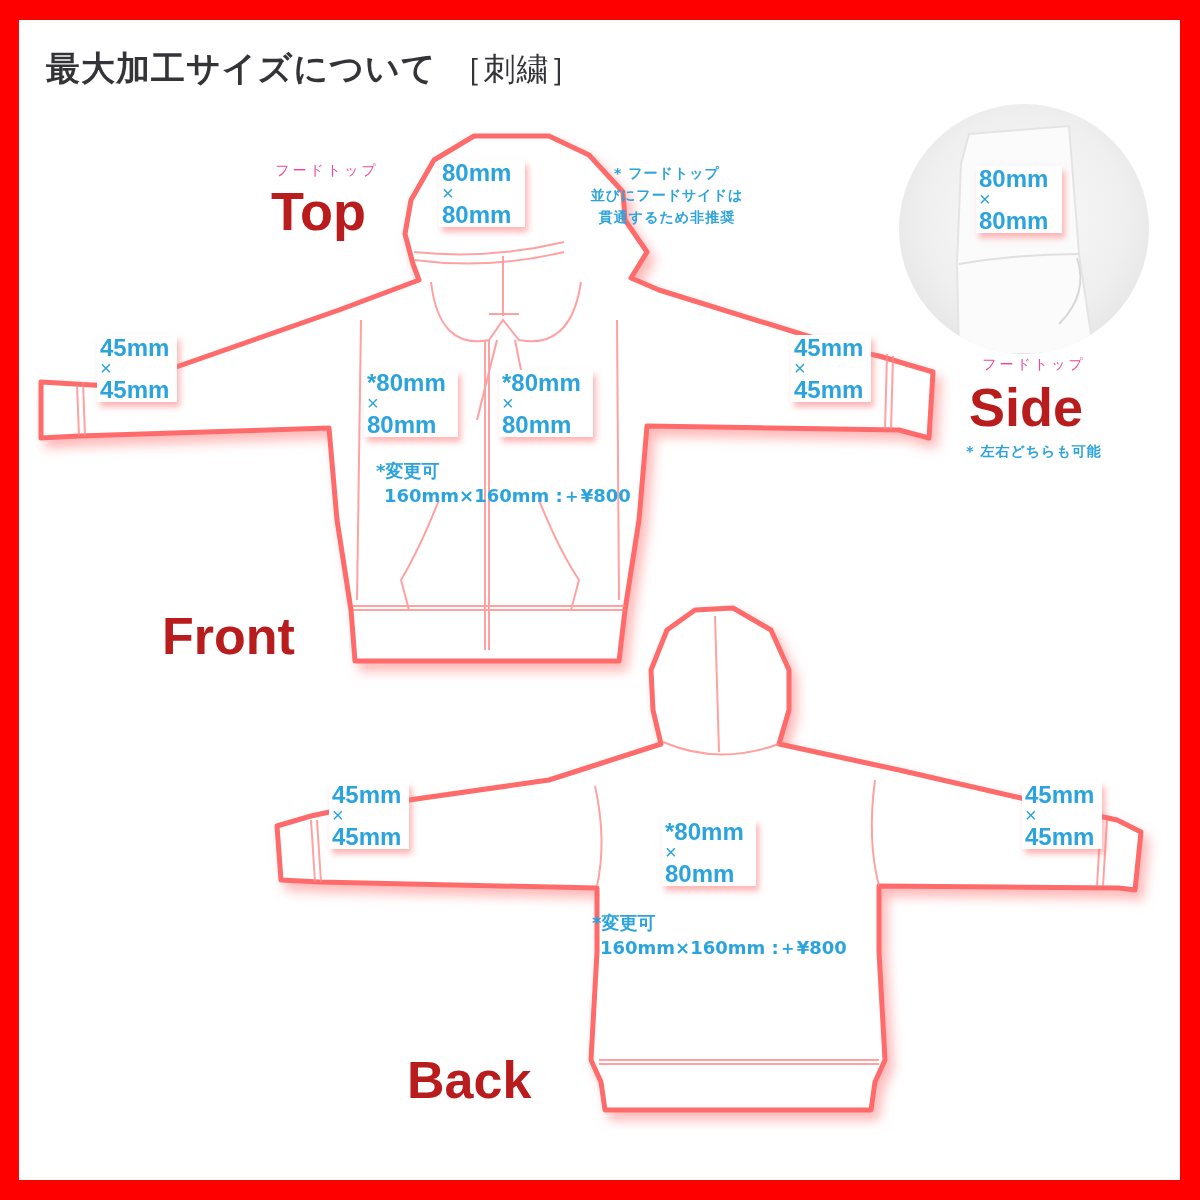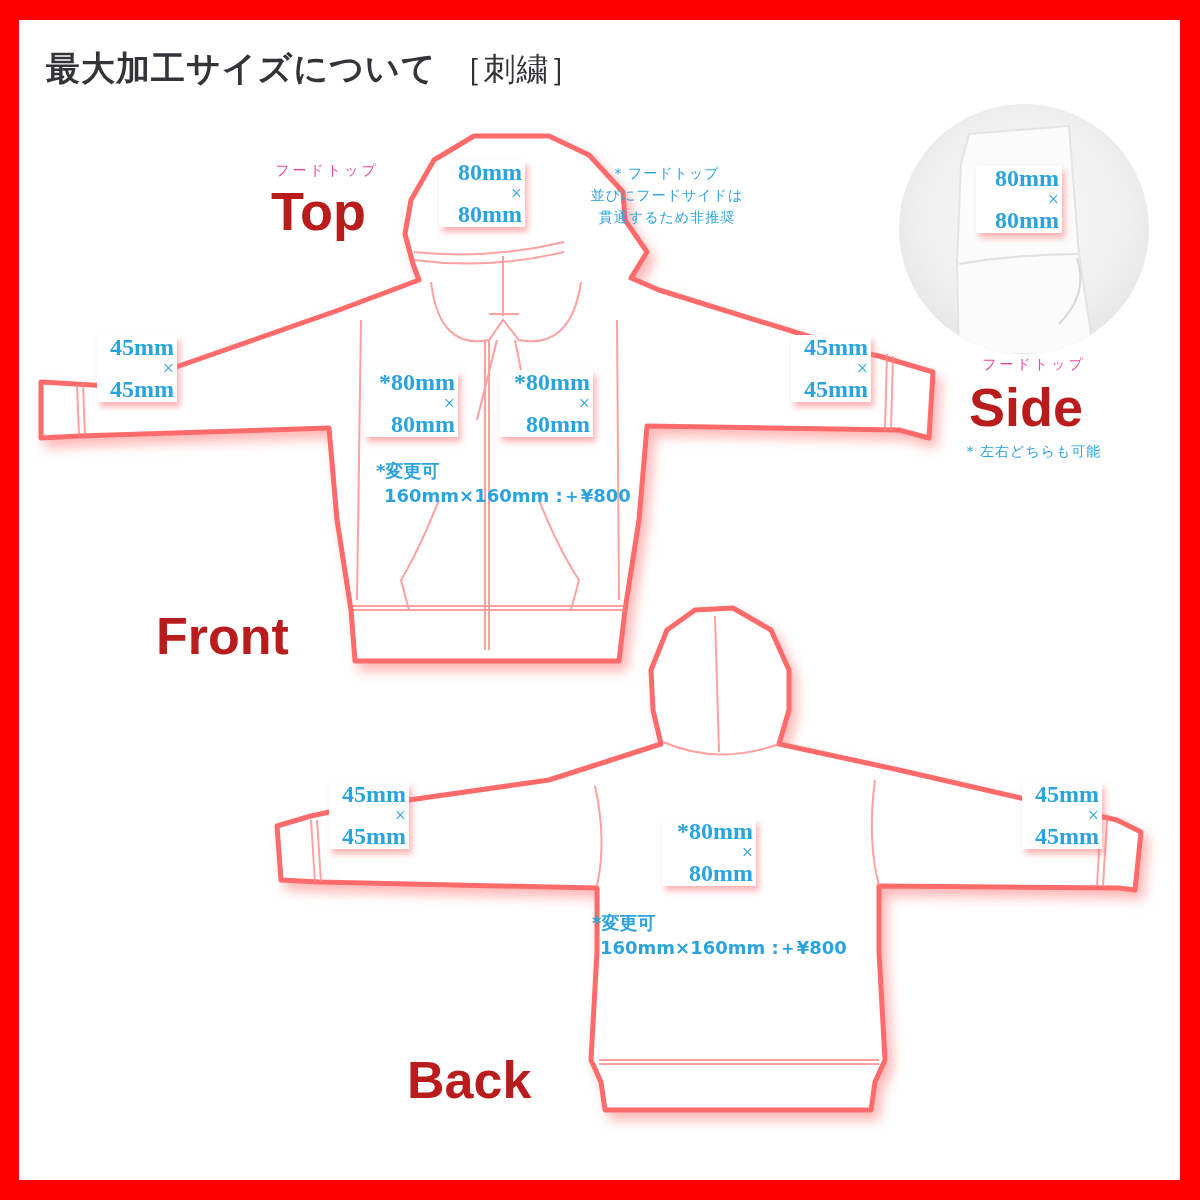--- a/index.html
+++ b/index.html
@@ -3,22 +3,22 @@
 <meta charset="utf-8">
 <style>
   html, body { margin:0; padding:0; }
   body { width:1200px; height:1200px; position:relative; overflow:hidden; background:#ff0000; font-family:"Liberation Sans", sans-serif; }
   .canvas { position:absolute; left:19px; top:20px; width:1161px; height:1160px; background:#ffffff; overflow:hidden; }
   .abs { position:absolute; }
   .title { left:27px; top:26px; font-size:34px; font-weight:bold; color:#333338; letter-spacing:1px; font-family:"DejaVu Sans", sans-serif; }
   .title .bracket { font-weight:normal; font-size:32px; margin-left:14px; }
   .big { font-weight:bold; color:#b91c1c; font-family:"Liberation Sans", sans-serif; }
   .jp-small { color:#ec4899; font-size:14px; font-family:"DejaVu Sans", sans-serif; letter-spacing:3px; text-align:center; }
-  .note { color:#2ba3dc; font-size:14px; font-family:"DejaVu Sans", sans-serif; font-weight:normal; text-align:center; line-height:22px; letter-spacing:1px; }
-  .dim { position:absolute; text-align:right; color:#2ba3dc; font-weight:bold; font-size:24px; line-height:21px; background:#fff; padding:2px 3px; box-shadow:3px 5px 6px rgba(255,120,120,0.55); font-family:Liberation Serif, serif; }
+  .note { color:#2ba3dc; font-size:14px; font-family:"DejaVu Sans", sans-serif; font-weight:bold; text-align:center; line-height:22px; letter-spacing:1px; }
+  .dim { position:absolute; text-align:left; color:#2ba3dc; font-weight:bold; font-size:24px; line-height:21px; background:#fff; padding:2px 3px; box-shadow:3px 5px 6px rgba(255,120,120,0.55); font-family:Liberation Sans, sans-serif; }
   .dim .x { font-weight:normal; font-size:20px; display:block; }
   .opt { color:#2ba3dc; font-size:18px; font-weight:bold; font-family:"DejaVu Sans", sans-serif; line-height:25px; }
   svg.hoodie { position:absolute; left:0; top:0; }
   .side-circle { position:absolute; left:880px; top:84px; width:250px; height:250px; border-radius:50%; background:radial-gradient(circle at 50% 45%, #fafafa 0%, #efefef 55%, #dcdcdc 100%); overflow:hidden; }
 </style>
 </head>
 <body>
 
 <div class="canvas">
 
@@ -129,21 +129,21 @@
   </div>
   <div class="dim" style="left:480px; top:350px; width:88px;">
     <span>*80mm</span>
     <span class="x">×</span>
     <span>80mm</span>
   </div>
   <div class="abs opt" style="left:357px; top:438px;">
     <div>*変更可</div>
     <div style="padding-left:8px;">160mm×160mm :＋¥800</div>
   </div>
-  <div class="abs big" style="left:137px; top:586px; font-size:52px;">Front</div>
+  <div class="abs big" style="left:143px; top:586px; font-size:52px;">Front</div>
 
   <div class="dim" style="left:310px; top:762px; width:74px;">
     <span>45mm</span>
     <span class="x">×</span>
     <span>45mm</span>
   </div>
   <div class="dim" style="left:1003px; top:762px; width:74px;">
     <span>45mm</span>
     <span class="x">×</span>
     <span>45mm</span>

